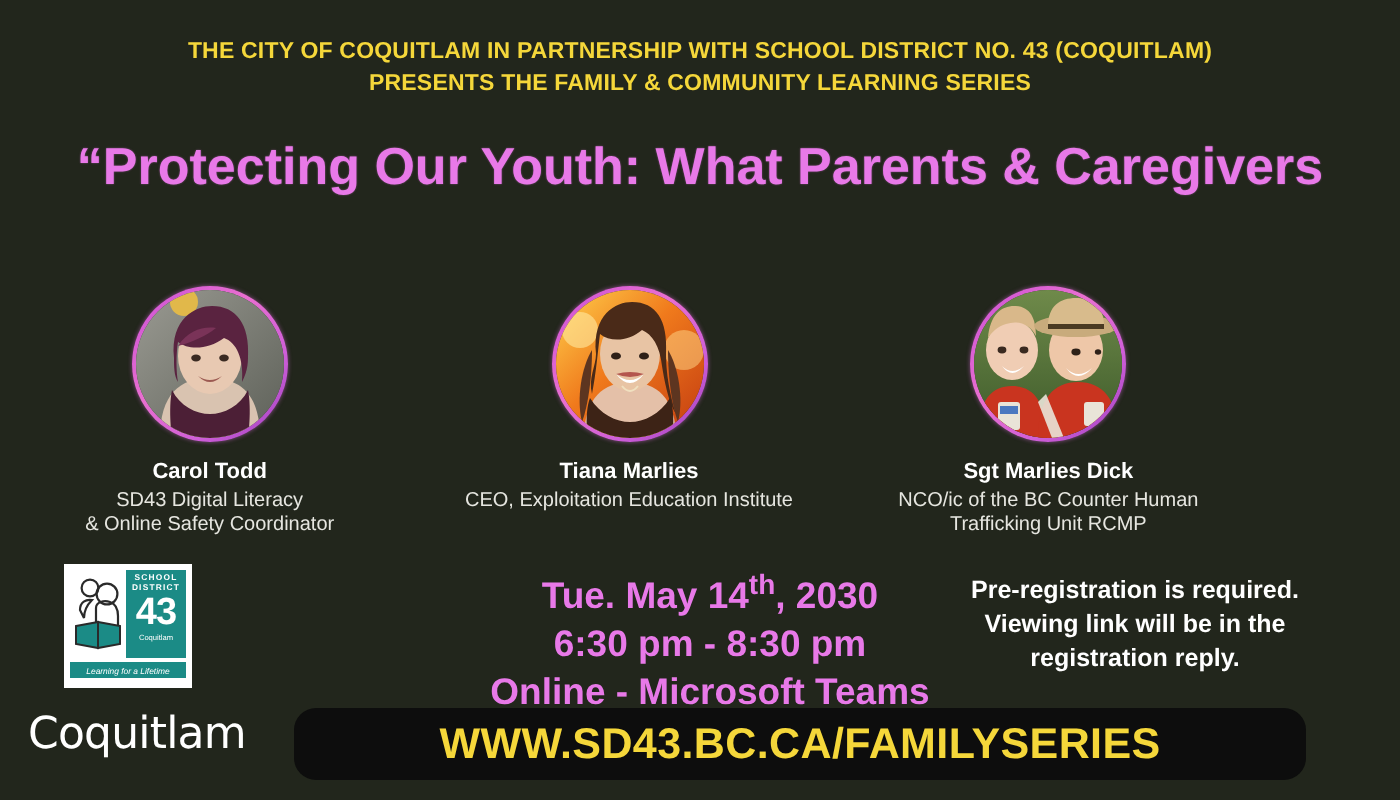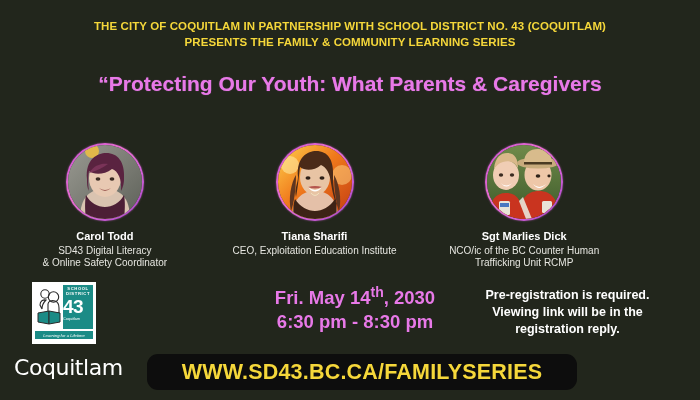--- a/index.html
+++ b/index.html
@@ -15,21 +15,21 @@
   .kicker{
     position:absolute;left:0;top:18px;width:700px;
     text-align:center;color:#F5D73A;
     font-weight:bold;font-size:11.5px;letter-spacing:.1px;line-height:16px;
   }
   .kicker div{white-space:nowrap;}
 
   
   .title{
     position:absolute;left:0;top:70px;width:700px;text-align:center;
-    color:#E879E8;font-weight:bold;font-size:21px;line-height:27px;
+    color:#E879E8;font-weight:bold;font-size:26px;line-height:27px;
     text-shadow:0 0 1px rgba(232,121,232,.5);
   }
   .title div{white-space:nowrap;}
 
   
   .speakers{
     position:absolute;left:0;top:143px;width:629px;height:125px;
     display:flex;justify-content:space-around;align-items:flex-start;
   }
   .speaker{width:210px;display:flex;flex-direction:column;align-items:center;}
@@ -60,21 +60,21 @@
     width:64px;height:62px;background:#ffffff;margin-left:18px;
     position:relative;box-sizing:border-box;padding:3px;
   }
   .sd43-top{display:flex;height:44px;}
   .sd43-left{
     width:28px;height:44px;position:relative;
     display:flex;align-items:center;justify-content:center;
   }
   .sd43-right{
     flex:1;background:#1b8b86;display:flex;flex-direction:column;
-    justify-content:flex-start;padding-top:1px;box-sizing:border-box;
+    align-items:center;justify-content:flex-start;padding-top:1px;box-sizing:border-box;
   }
   .sd43-sd{
     color:#ffffff;font-size:4.2px;font-weight:bold;letter-spacing:.6px;
     line-height:5px;text-align:center;
   }
   .sd43-43{
     color:#ffffff;font-weight:bold;font-size:19px;line-height:20px;
     margin-top:1px;letter-spacing:-.5px;
   }
   .sd43-coq{color:#ffffff;font-size:3.8px;line-height:5px;margin-top:0px;}
@@ -100,21 +100,21 @@
 
   
   .reg{
     position:absolute;left:460px;top:287px;width:215px;text-align:center;
     color:#ffffff;font-weight:bold;font-size:12.5px;line-height:17px;
   }
   .reg div{white-space:nowrap;}
 
   
   .url-pill{
-    position:absolute;left:147px;top:354px;width:430px;height:36px;
+    position:absolute;left:147px;top:354px;width:506px;height:36px;
     background:#0d0d0d;border-radius:11px;
     display:flex;align-items:center;justify-content:center;
   }
   .url-pill span{
     color:#F5D73A;font-weight:bold;font-size:21.5px;letter-spacing:.2px;
     white-space:nowrap;
   }
 </style>
 </head>
 <body>
@@ -183,21 +183,21 @@
             <path d="M56 30 C56 44 58 58 61 66 C64 54 61 38 56 30 Z" fill="#5d3520"></path>
             <ellipse cx="30" cy="33" rx="2.5" ry="1.8" fill="#2e2018"></ellipse>
             <ellipse cx="44" cy="33" rx="2.5" ry="1.8" fill="#2e2018"></ellipse>
             <path d="M30 42 Q37 48 44 42 Q37 51 30 42 Z" fill="#ffffff"></path>
             <path d="M30 42 Q37 40 44 42 Q37 45 30 42 Z" fill="#b4564e"></path>
             <path d="M17 54 C22 62 30 66 37 66 C44 66 52 62 57 54 C60 62 58 74 58 74 L16 74 C16 74 14 62 17 54 Z" fill="#3d2316"></path>
             <path d="M33 48 Q37 53 41 48" stroke="#f0e0c0" stroke-width="1" fill="none"></path>
           </svg>
         </div>
       </div>
-      <div class="sp-name">Tiana Sharifi</div>
+      <div class="sp-name">Tiana Marlies</div>
       <div class="sp-role">
         <div>CEO, Exploitation Education Institute</div>
         <div></div>
       </div>
     </div>
 
     <div class="speaker">
       <div class="avatar">
         <div class="avatar-inner">
           <svg viewBox="0 0 74 74" xmlns="http://www.w3.org/2000/svg">
@@ -264,22 +264,23 @@
       <div class="sd43-bar">
         <span>Learning for a Lifetime</span>
       </div>
     </div>
     <div class="coq-word">
       <span>Coquitlam</span>
     </div>
   </div>
 
   <div class="details">
-    <div><span>Fri. May 14</span><sup>th</sup><span>, 2030</span></div>
+    <div><span>Tue. May 14</span><sup>th</sup><span>, 2030</span></div>
     <div>6:30 pm  - 8:30 pm</div>
+    <div>Online - Microsoft Teams</div>
   </div>
 
   <div class="reg">
     <div>Pre-registration is required.</div>
     <div>Viewing link will be in the</div>
     <div>registration reply.</div>
   </div>
 
   <div class="url-pill">
     <span>WWW.SD43.BC.CA/FAMILYSERIES</span>

